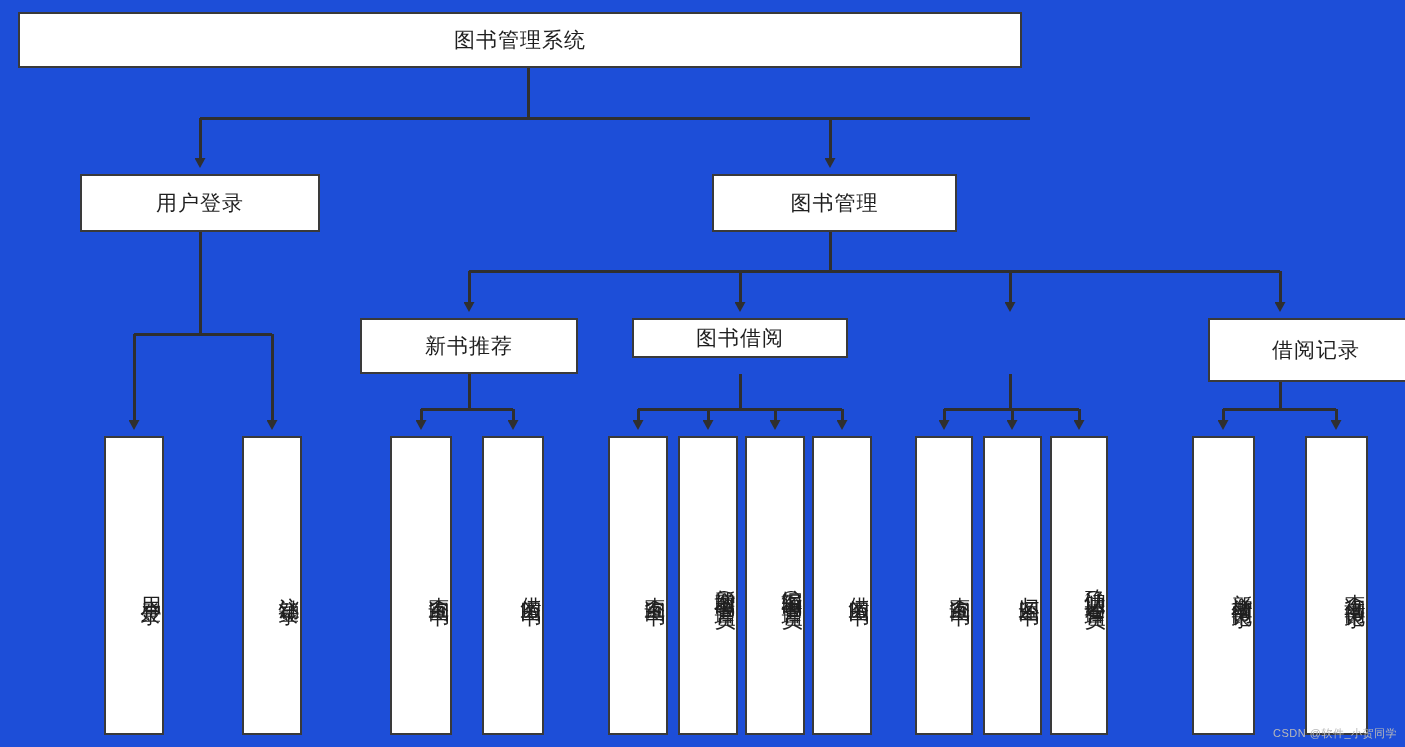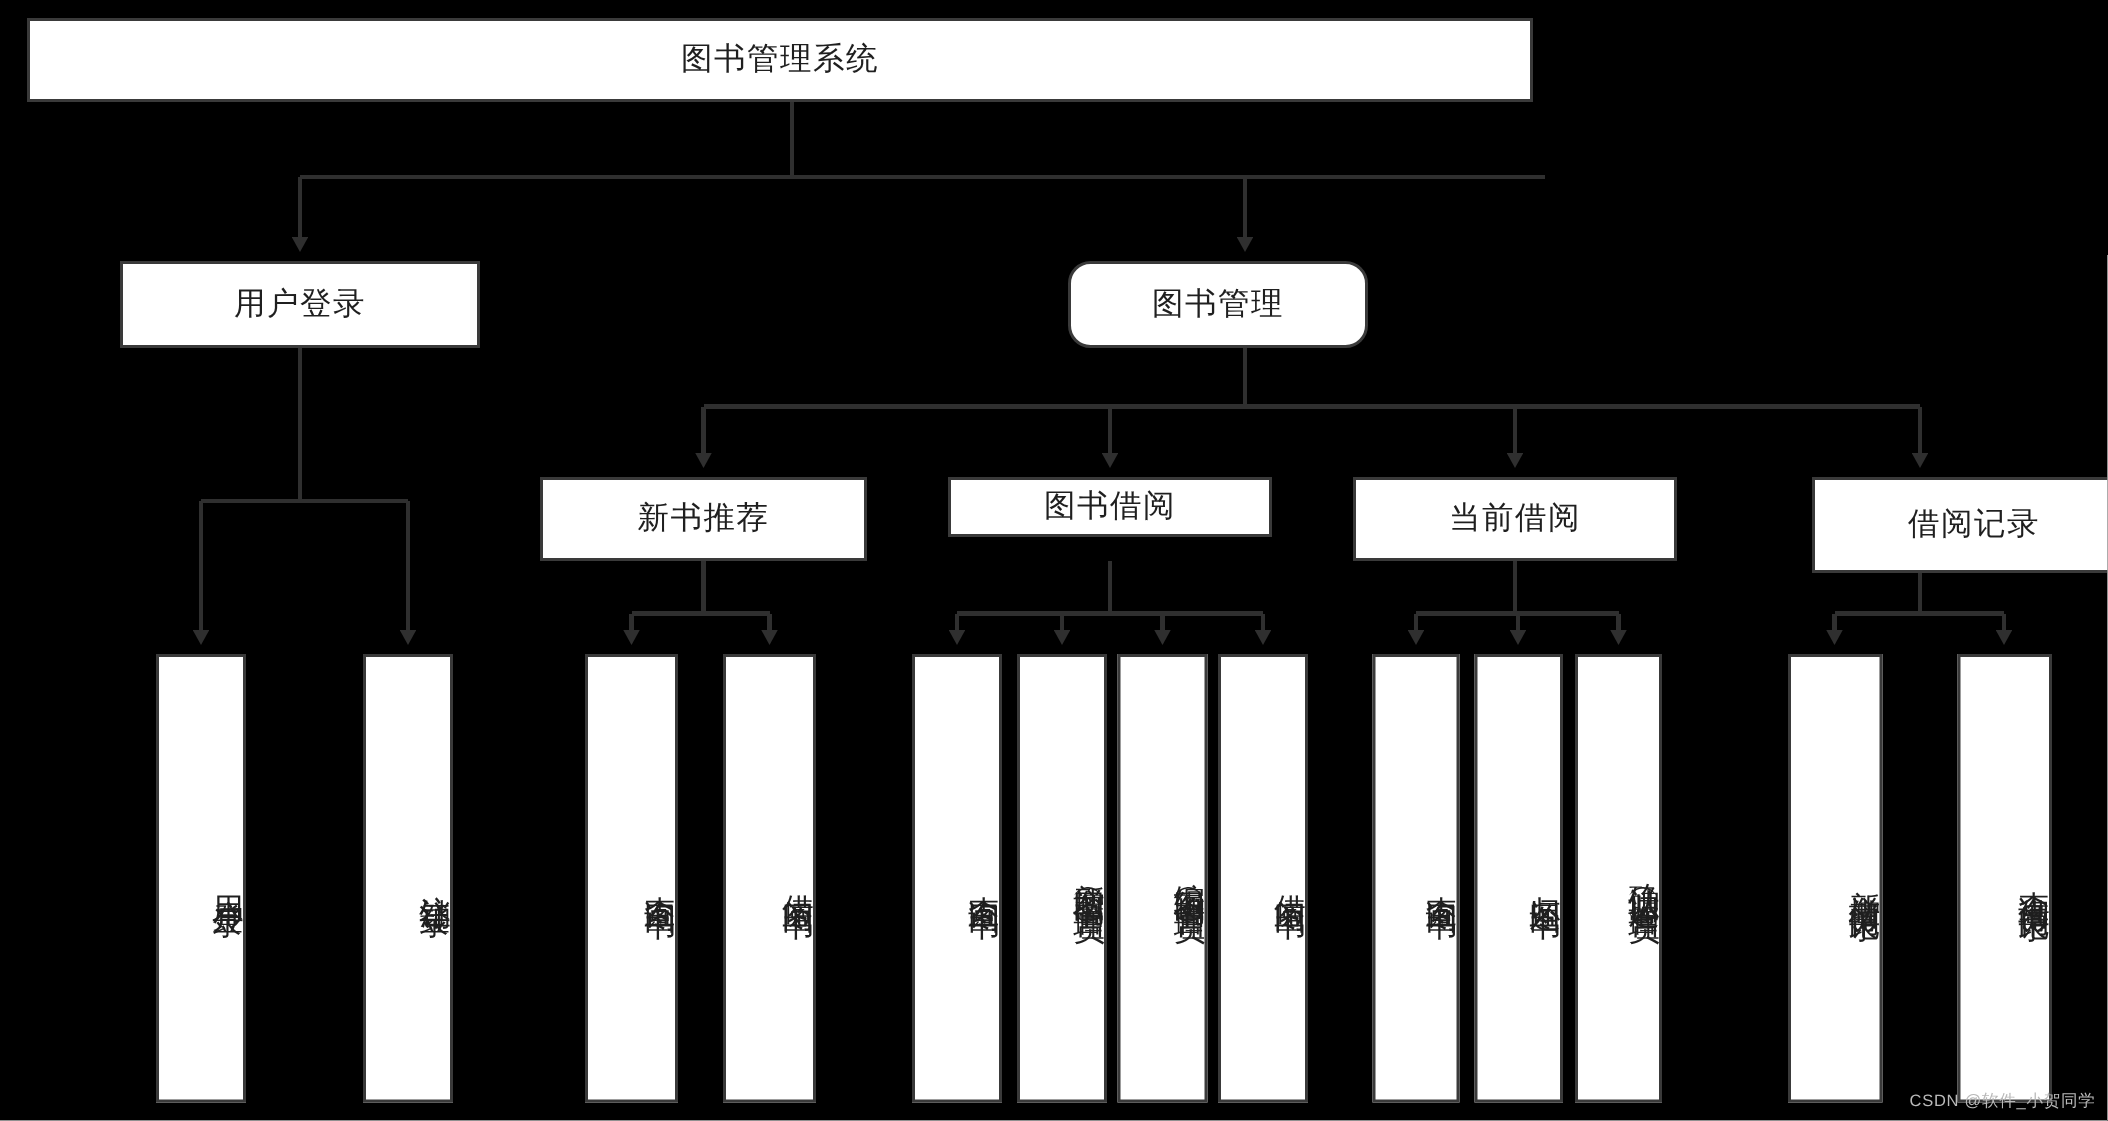--- a/index.html
+++ b/index.html
@@ -8,21 +8,21 @@
     padding: 0;
     background: #ffffff;
   }
   body {
     font-family: "Liberation Sans", "DejaVu Sans", sans-serif;
   }
   #diagram-root {
     position: relative;
     width: 1405px;
     height: 747px;
-    background: #000000;
+    background: #1d4ed8;
     overflow: hidden;
   }
   #edge-layer {
     position: absolute;
     left: 0;
     top: 0;
     width: 1405px;
     height: 747px;
     pointer-events: none;
   }
@@ -122,32 +122,29 @@
     </g>
   </svg>
 
   <div class="node horiz" id="node-root" style="left: 18px; top: 12px; width: 1004px; height: 56px;">
     <span class="label">图书管理系统</span>
   </div>
 
   <div class="node horiz" id="node-l2-0" style="left: 80px; top: 174px; width: 240px; height: 58px;">
     <span class="label">用户登录</span>
   </div>
-  <div class="node horiz" id="node-l2-1" style="left: 712px; top: 174px; width: 200px; height: 58px; border-radius: 15px;">
+  <div class="node horiz" id="node-l2-1" style="left: 712px; top: 174px; width: 245px; height: 58px;">
     <span class="label">图书管理</span>
   </div>
 
   <div class="node horiz" id="node-l3-0" style="left: 360px; top: 318px; width: 218px; height: 56px;">
     <span class="label">新书推荐</span>
   </div>
   <div class="node horiz" id="node-l3-1" style="left: 632px; top: 318px; width: 216px; height: 40px;">
     <span class="label">图书借阅</span>
-  </div>
-  <div class="node horiz" id="node-l3-2" style="left: 902px; top: 318px; width: 216px; height: 56px;">
-    <span class="label">当前借阅</span>
   </div>
   <div class="node horiz" id="node-l3-3" style="left: 1172px; top: 318px; width: 216px; height: 64px; margin-left: 36px;">
     <span class="label">借阅记录</span>
   </div>
 
   <div class="node vert" id="node-leaf-0" style="left: 104px; top: 436px; width: 60px; height: 299px;">
     <span class="label">用户登录</span>
   </div>
   <div class="node vert" id="node-leaf-1" style="left: 242px; top: 436px; width: 60px; height: 299px;">
     <span class="label">注销登录</span>

